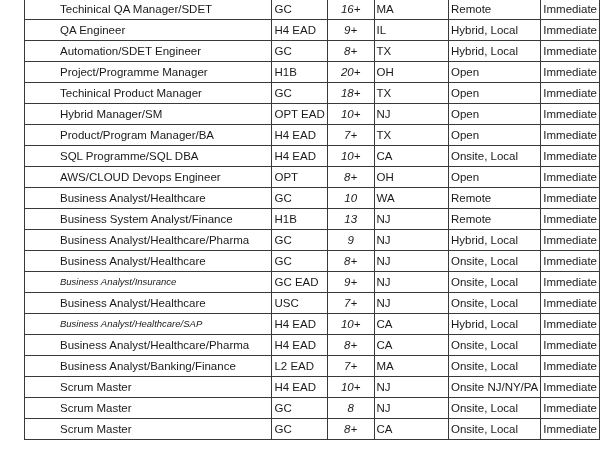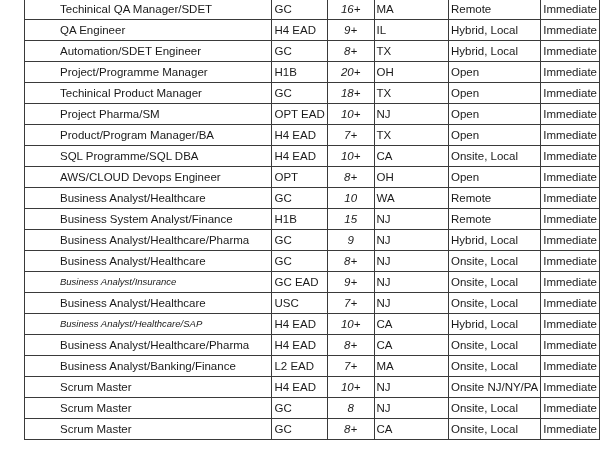--- a/index.html
+++ b/index.html
@@ -86,21 +86,21 @@
         </tr>
         <tr>
           <td class="c-role">Techinical Product Manager</td>
           <td class="c-visa">GC</td>
           <td class="c-exp">18+</td>
           <td class="c-state">TX</td>
           <td class="c-mode">Open</td>
           <td class="c-avail">Immediate</td>
         </tr>
         <tr>
-          <td class="c-role">Project Pharma/SM</td>
+          <td class="c-role">Hybrid Manager/SM</td>
           <td class="c-visa">OPT EAD</td>
           <td class="c-exp">10+</td>
           <td class="c-state">NJ</td>
           <td class="c-mode">Open</td>
           <td class="c-avail">Immediate</td>
         </tr>
         <tr>
           <td class="c-role">Product/Program Manager/BA</td>
           <td class="c-visa">H4 EAD</td>
           <td class="c-exp">7+</td>
@@ -128,21 +128,21 @@
           <td class="c-role">Business Analyst/Healthcare</td>
           <td class="c-visa">GC</td>
           <td class="c-exp">10</td>
           <td class="c-state">WA</td>
           <td class="c-mode">Remote</td>
           <td class="c-avail">Immediate</td>
         </tr>
         <tr>
           <td class="c-role">Business System Analyst/Finance</td>
           <td class="c-visa">H1B</td>
-          <td class="c-exp">15</td>
+          <td class="c-exp">13</td>
           <td class="c-state">NJ</td>
           <td class="c-mode">Remote</td>
           <td class="c-avail">Immediate</td>
         </tr>
         <tr>
           <td class="c-role">Business Analyst/Healthcare/Pharma</td>
           <td class="c-visa">GC</td>
           <td class="c-exp">9</td>
           <td class="c-state">NJ</td>
           <td class="c-mode">Hybrid, Local</td>

